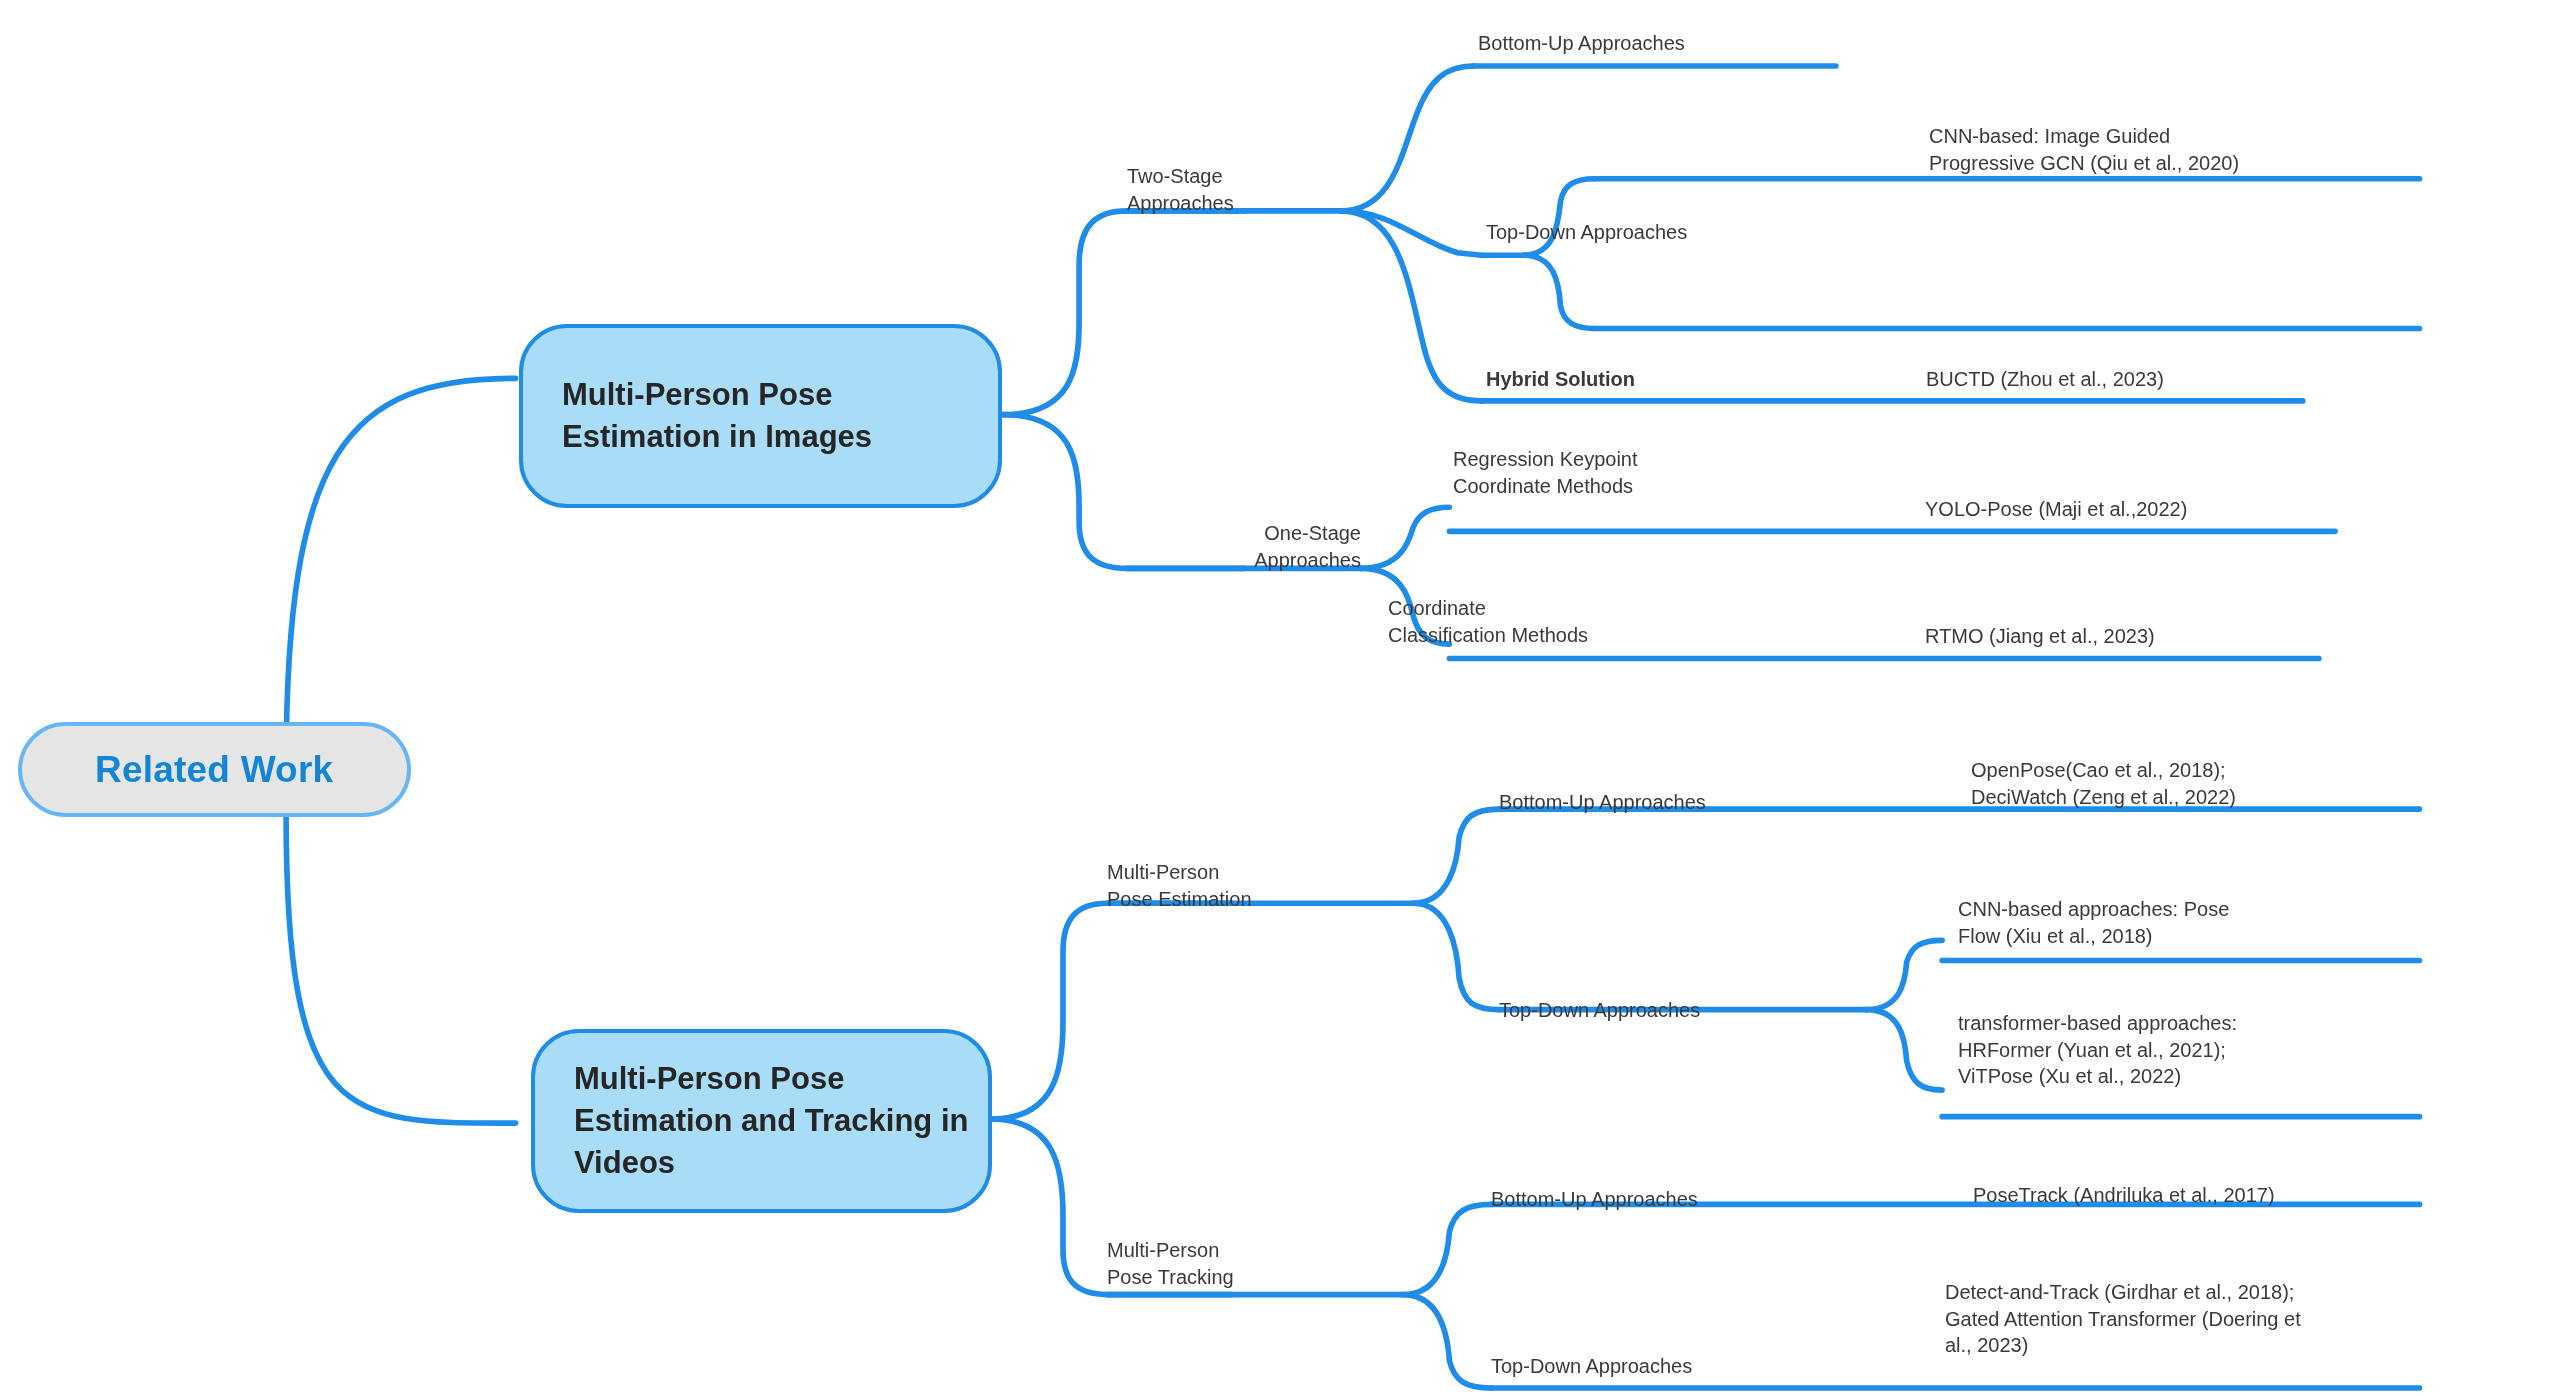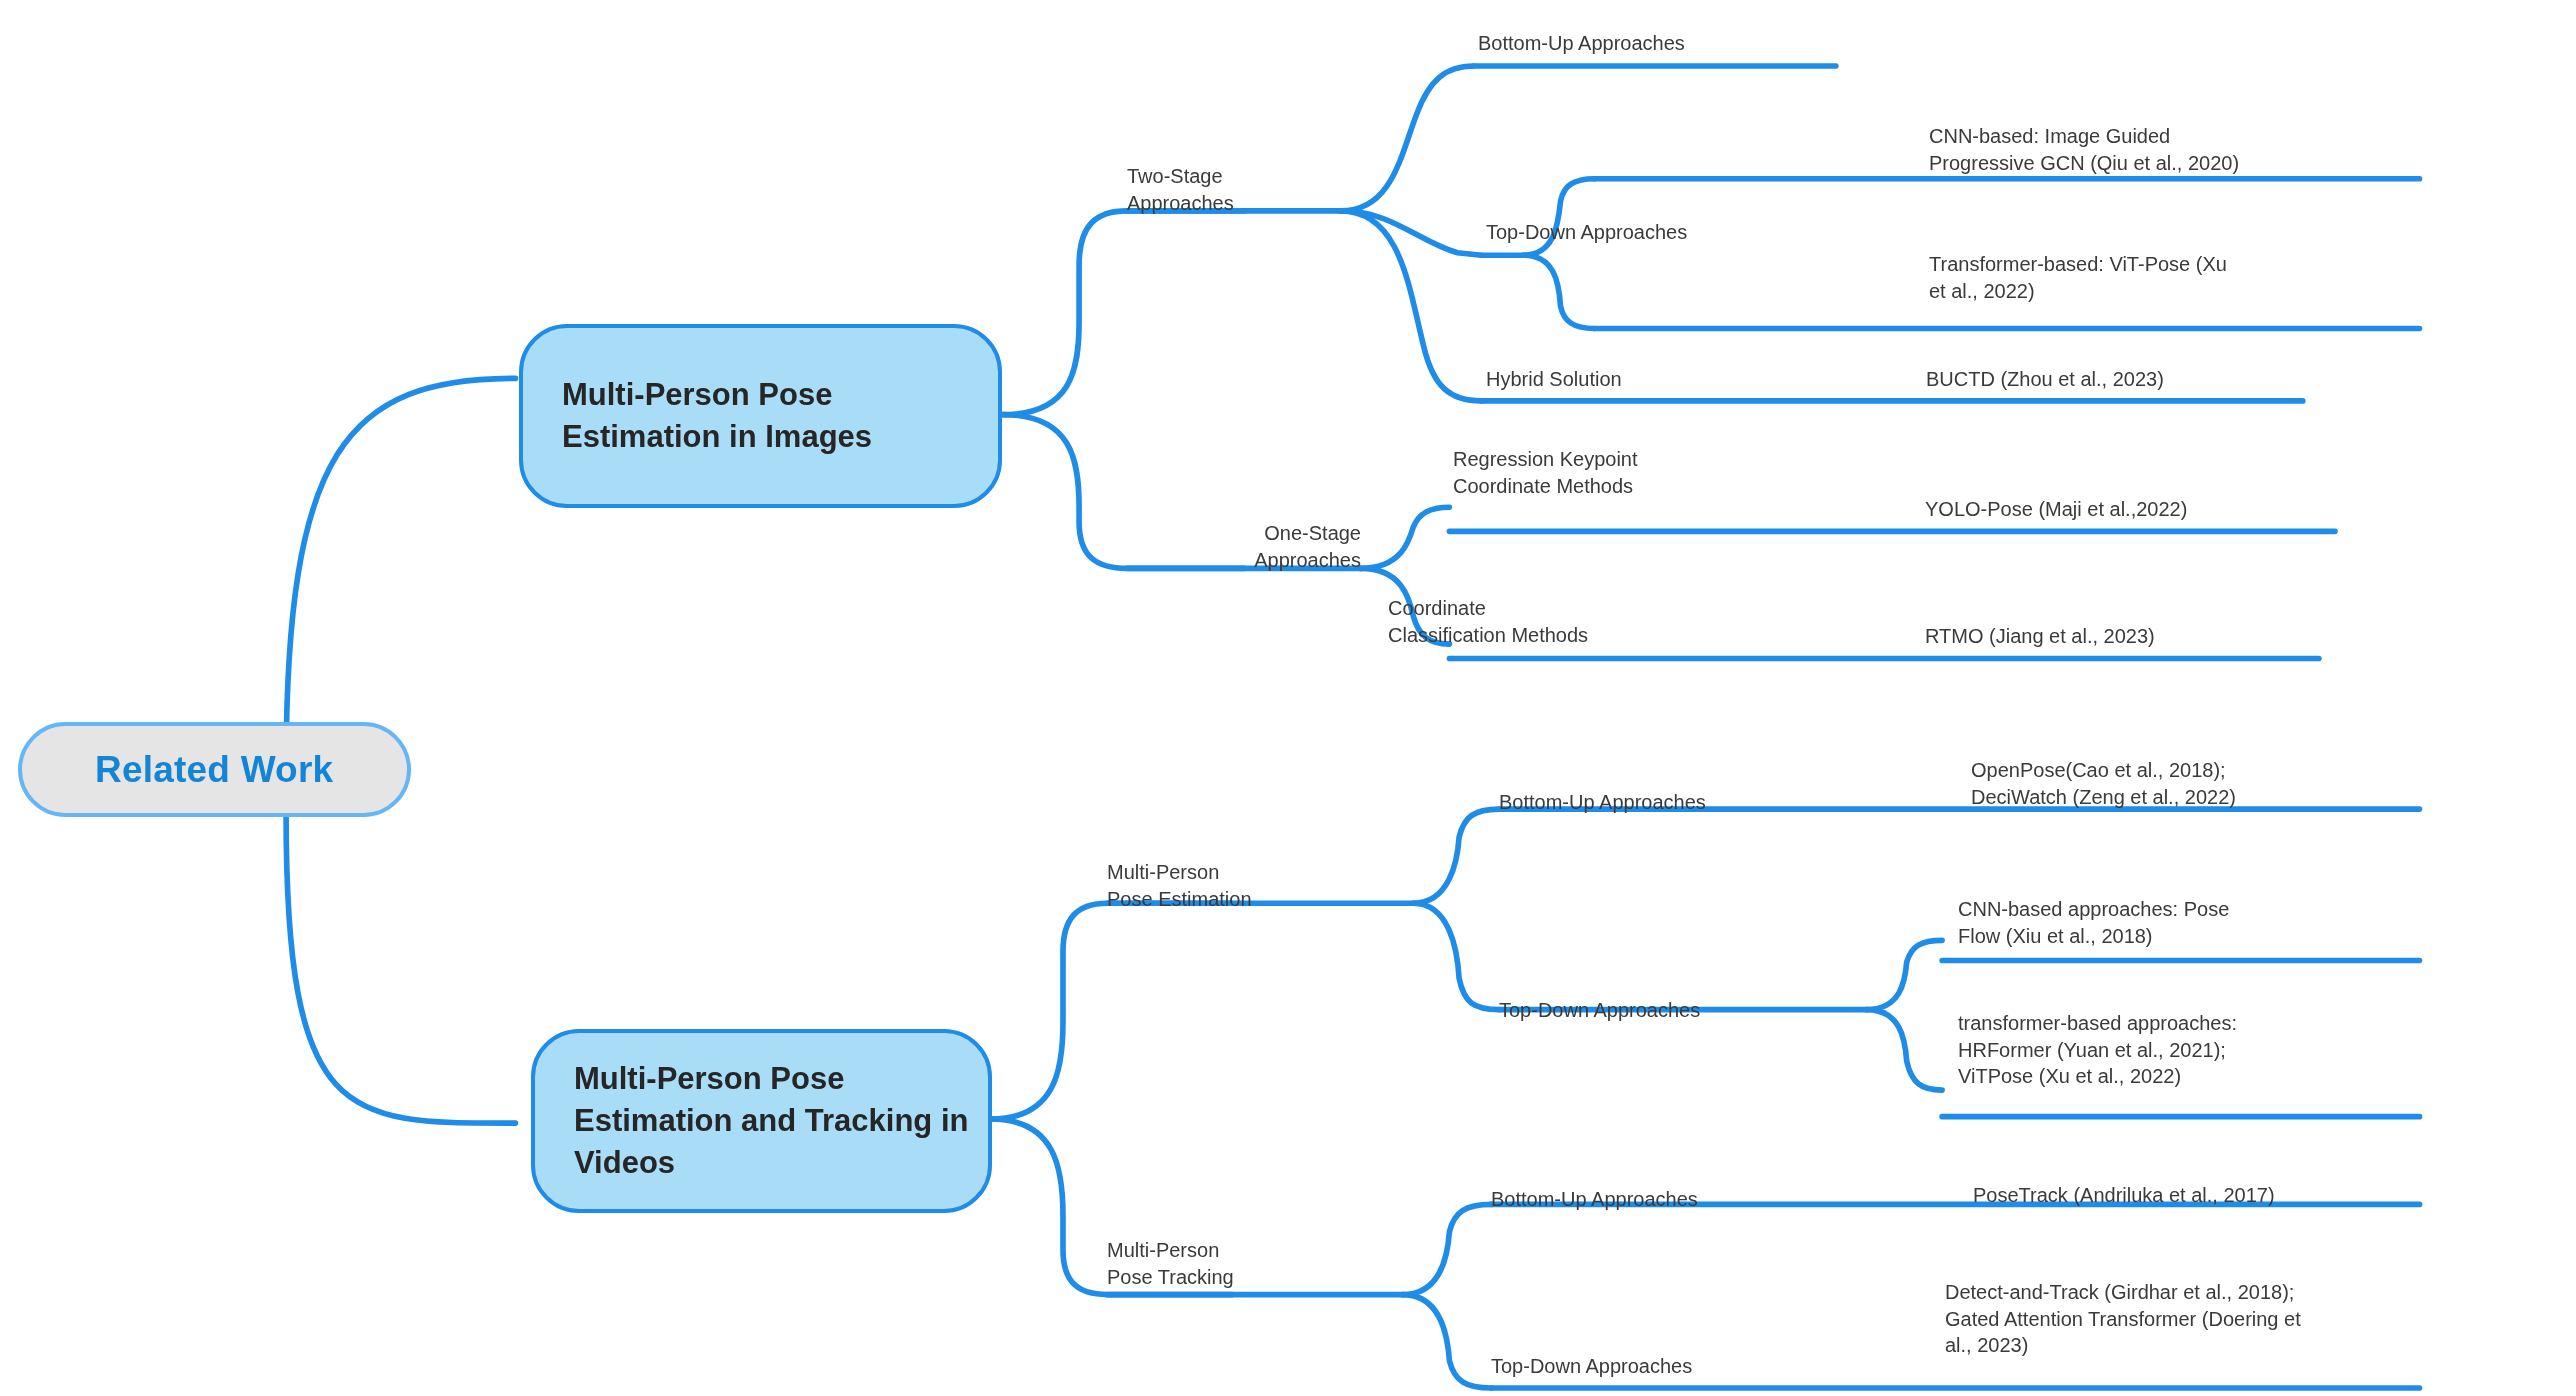--- a/index.html
+++ b/index.html
@@ -142,43 +142,39 @@
   </div>
 
   <div class="t-node lvl3" style="left:1478px;top:3.2px;width:370px;">
     <span>Bottom-Up Approaches</span>
   </div>
 
   <div class="t-node lvl3" style="left:1486px;top:193px;width:362px;">
     <span>Top-Down Approaches</span>
   </div>
 
-  <div class="t-node lvl3" style="left:1486px;top:340px;width:322px;">
+  <div class="t-node lvl3" style="left:1486px;top:340px;width:322px;font-weight:bold;">
     <span>Hybrid Solution</span>
   </div>
 
   <div class="t-node lvl3" style="left:1453px;top:420px;width:338px;">
     <span>Regression Keypoint
 Coordinate Methods</span>
   </div>
 
   <div class="t-node lvl3" style="left:1368px;top:569px;width:354px;margin-left:20px;">
     <span>Coordinate
 Classification Methods</span>
   </div>
 
   <div class="t-node lvl3" style="left:1929px;top:97px;width:499px;">
     <span>CNN-based: Image Guided
 Progressive GCN (Qiu  et al., 2020)</span>
   </div>
 
-  <div class="t-node lvl3" style="left:1929px;top:225px;width:491px;">
-    <span>Transformer-based: ViT-Pose (Xu
-et al., 2022)</span>
-  </div>
 
   <div class="t-node lvl3" style="left:1926px;top:340px;width:459px;">
     <span>BUCTD (Zhou  et al., 2023)</span>
   </div>
 
   <div class="t-node lvl3" style="left:1925px;top:470px;width:459px;">
     <span>YOLO-Pose (Maji  et al.,2022)</span>
   </div>
 
   <div class="t-node lvl3" style="left:1925px;top:597px;width:459px;">

